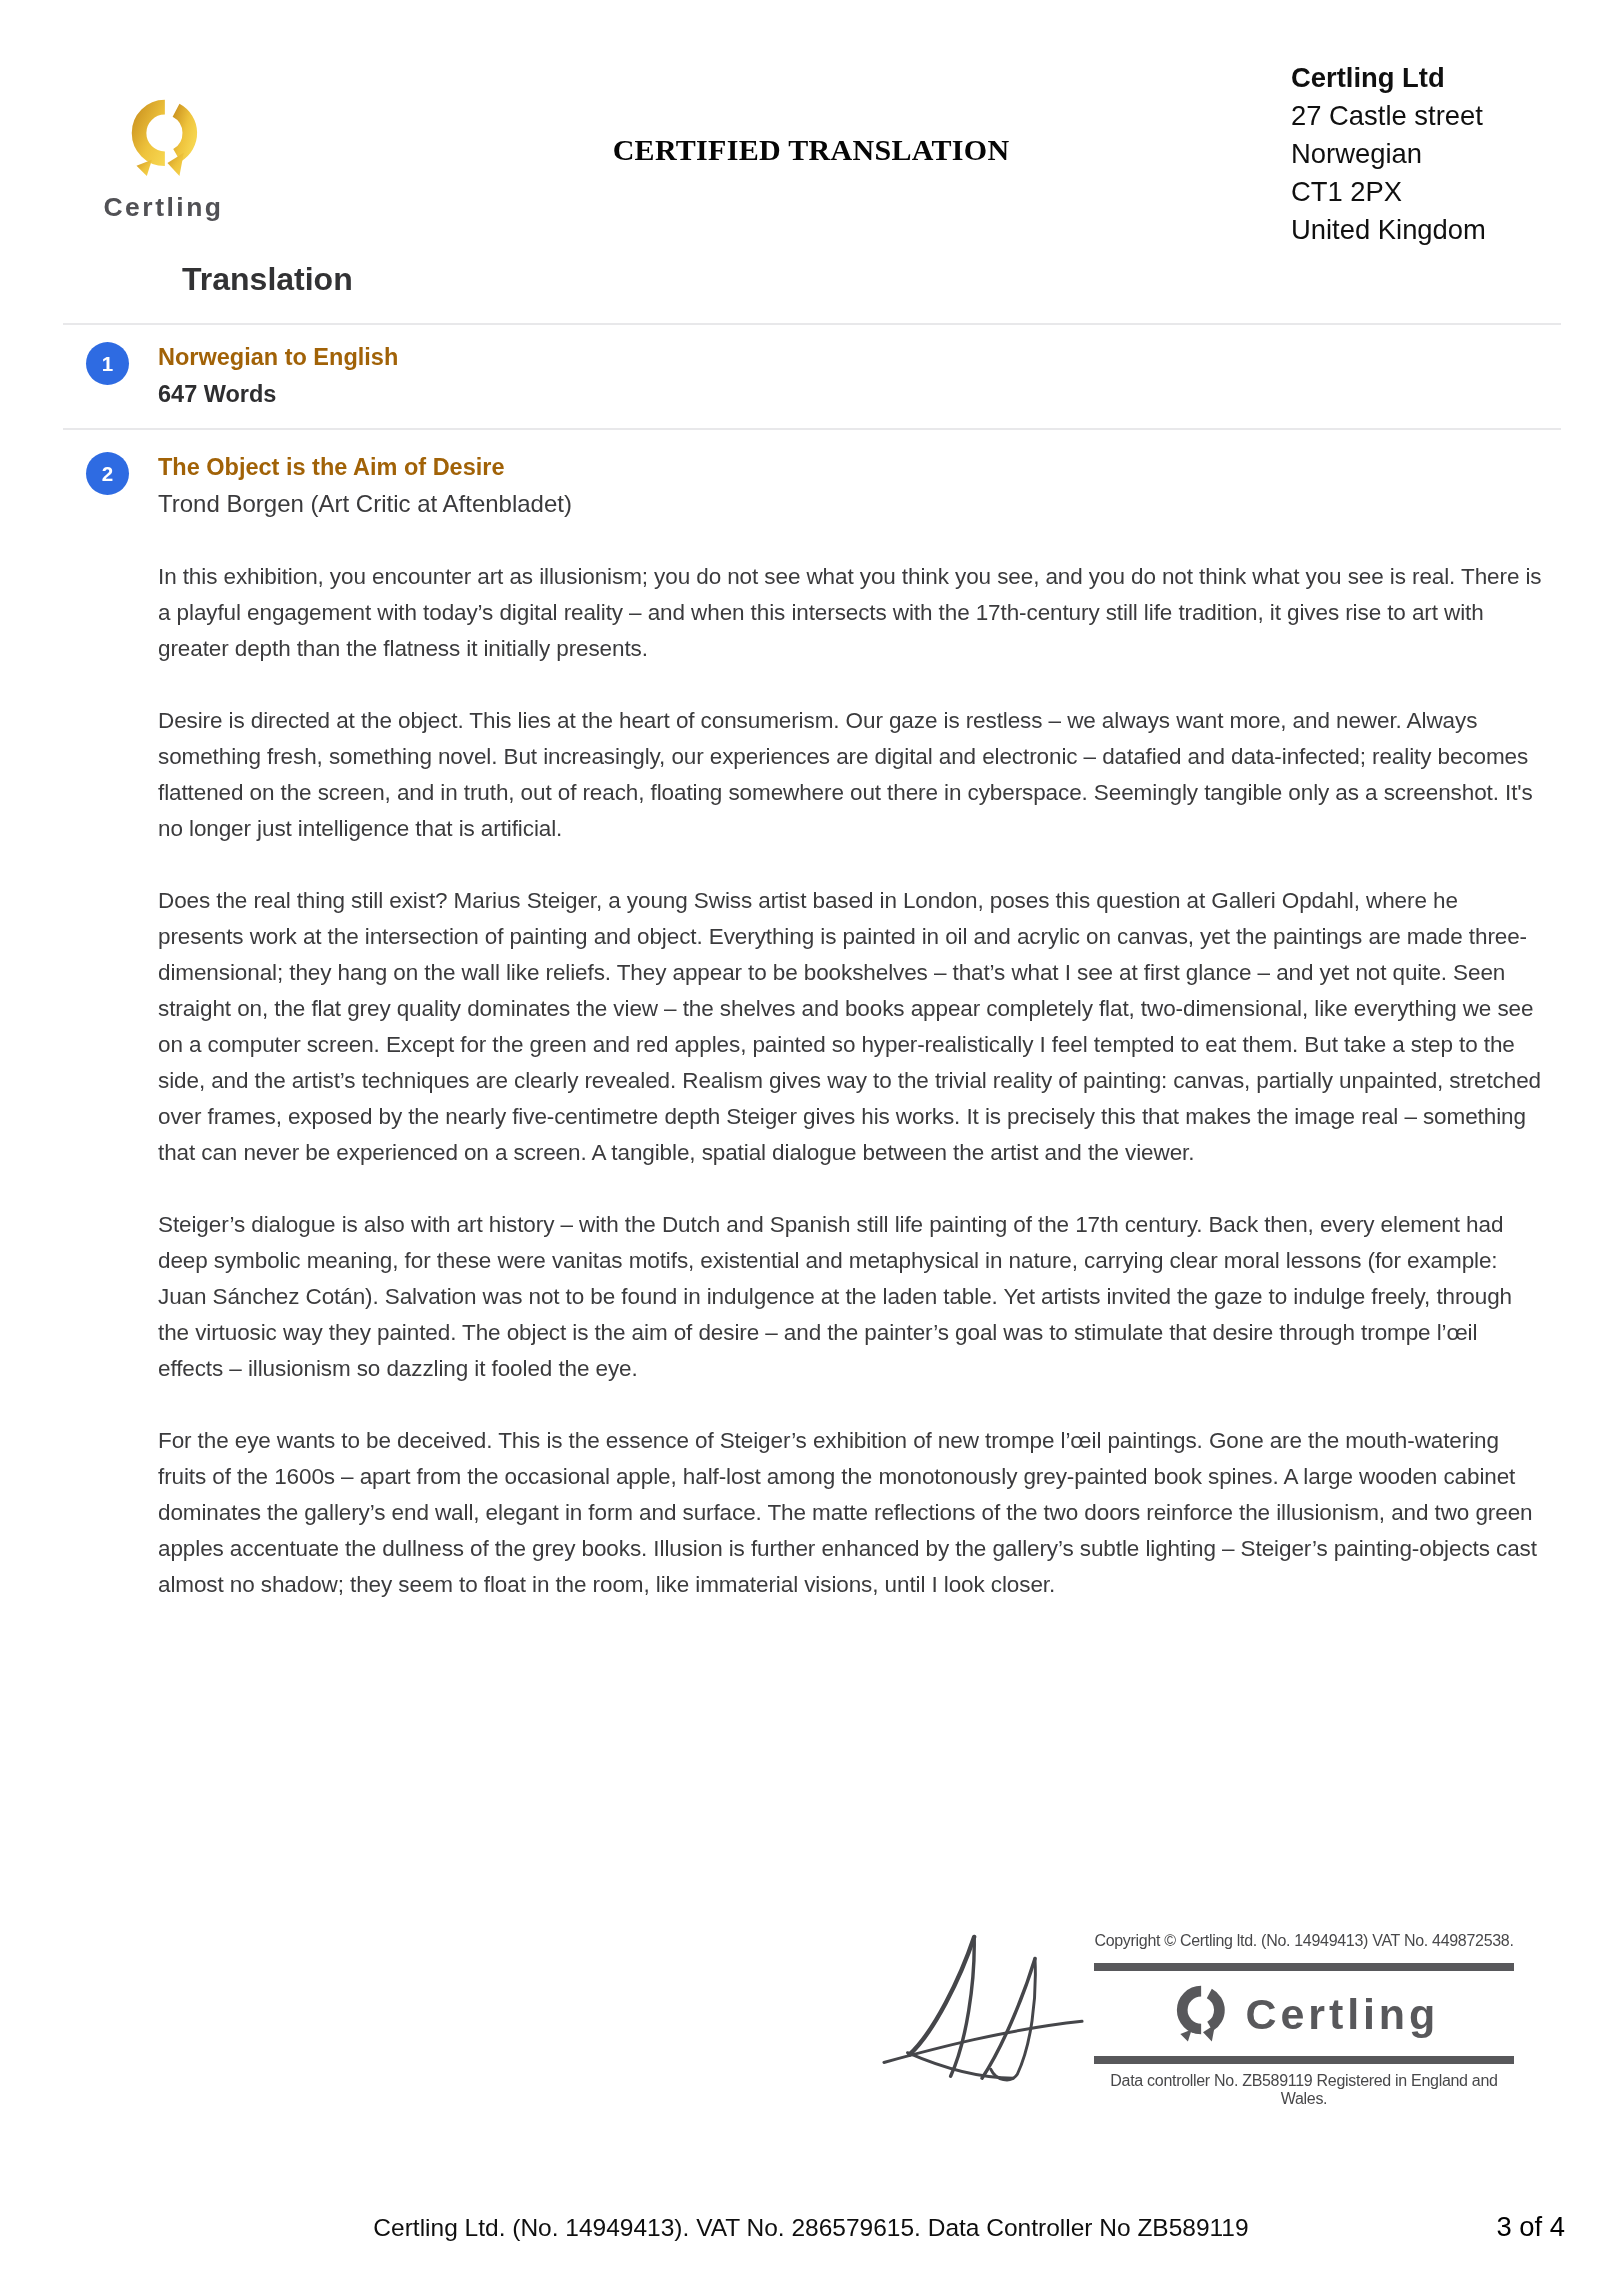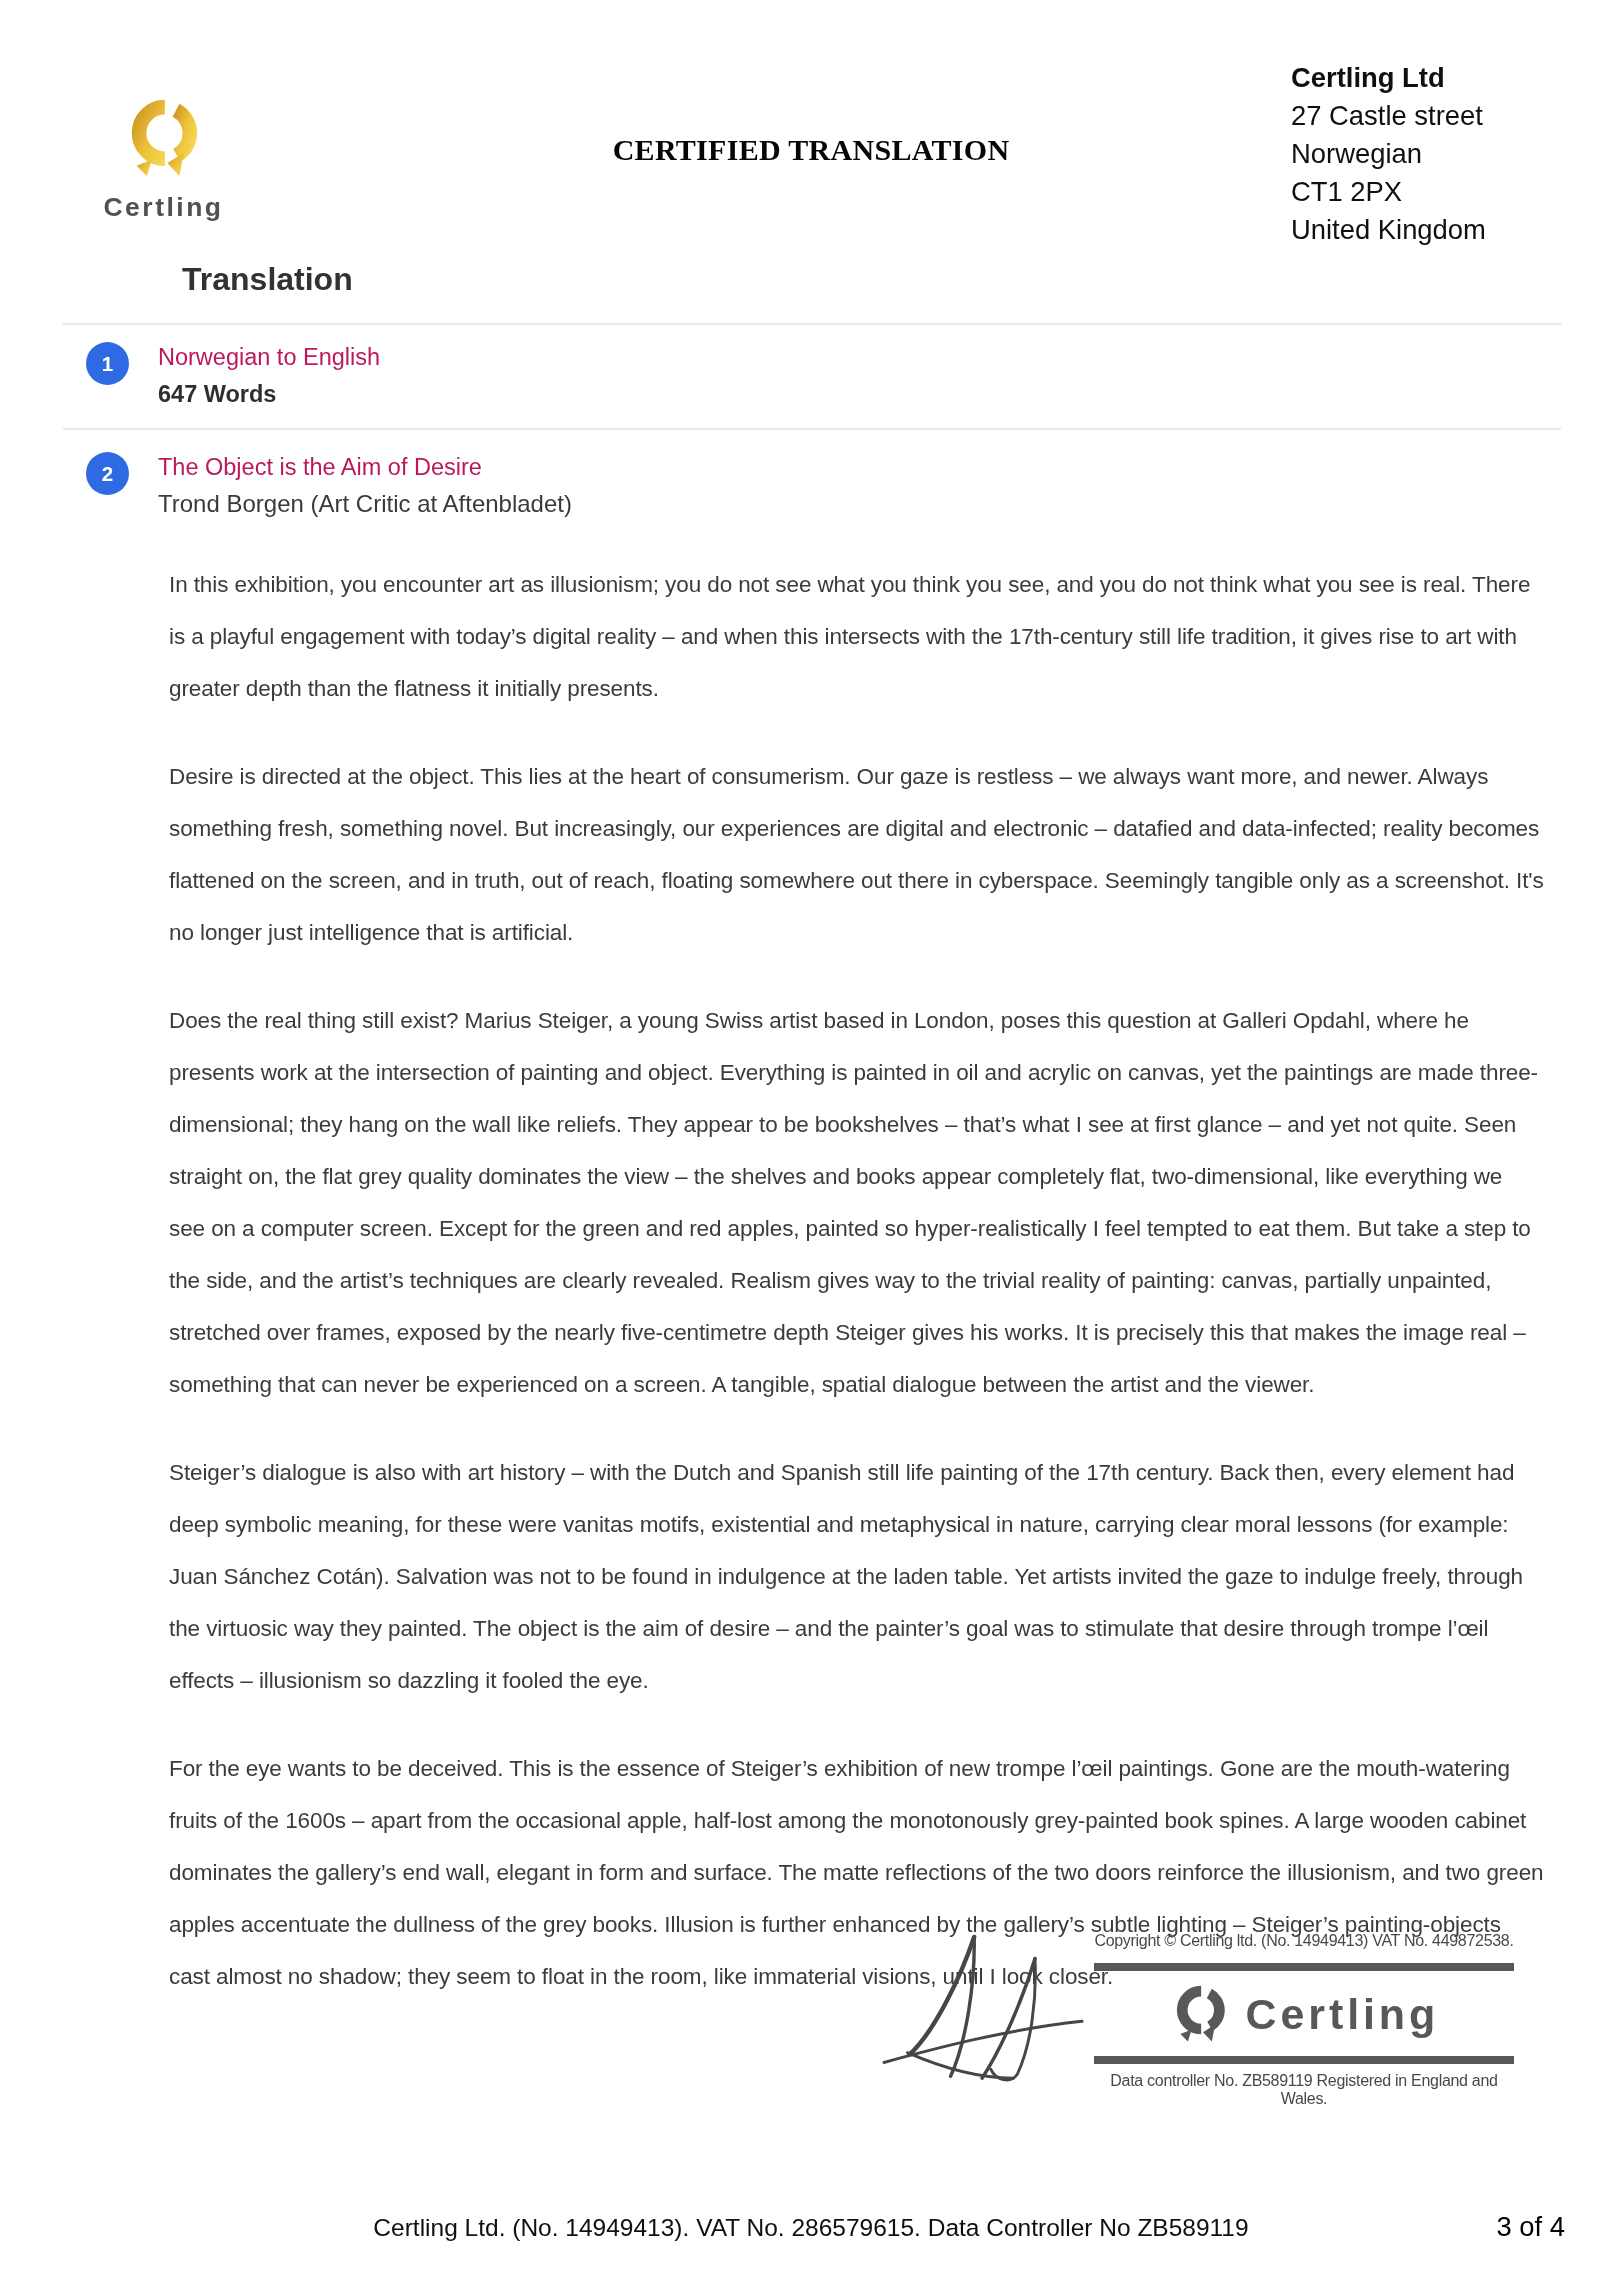--- a/index.html
+++ b/index.html
@@ -22,26 +22,26 @@
 
   .divider{left:63px;width:1498px;height:2px;background:#e8e8ea;}
   .d1{top:323px;} .d2{top:428px;}
 
   .num-badge{width:43px;height:43px;border-radius:50%;background:#2e6be2;
     display:flex;align-items:center;justify-content:center;
     color:#ffffff;font-size:20.6px;font-weight:bold;}
   .badge1{left:86px;top:342px;} .badge2{left:86px;top:452px;}
   .item-text{left:158px;line-height:27.4px;}
   .item1{top:344px;} .item2{top:454px;}
-  .item-line1{font-size:23.5px;font-weight:normal;color:#be185d;}
+  .item-line1{font-size:23.5px;font-weight:bold;color:#a16207;}
   .item-line2-bold{font-size:23.5px;font-weight:bold;color:#2e2e30;margin-top:9.8px;}
   .item-line2-reg{font-size:24px;font-weight:normal;color:#3a3a3c;margin-top:8.8px;}
 
   .body-copy{left:158px;top:559px;width:1386px;}
-  .body-copy p{margin:0 0 36px 11px;font-size:22.5px;line-height:52px;
+  .body-copy p{margin:0 0 36px 0;font-size:22.5px;line-height:36px;
     letter-spacing:-0.1px;color:#3b3b3d;}
 
   
   .signature{left:880px;top:1929px;}
   .stamp{left:1094px;width:420px;}
   .stamp-copyright{top:1932px;text-align:center;font-size:16px;letter-spacing:-0.3px;color:#48484a;}
   .stamp-bar{height:7.8px;background:#58585b;}
   .bar-top{top:1963px;} .bar-bottom{top:2056px;}
   .stamp-logo-row{top:1974px;height:80px;display:flex;align-items:center;justify-content:center;gap:13.7px;}
   .stamp-word{font-size:43px;font-weight:bold;color:#58585b;letter-spacing:3.9px;}

